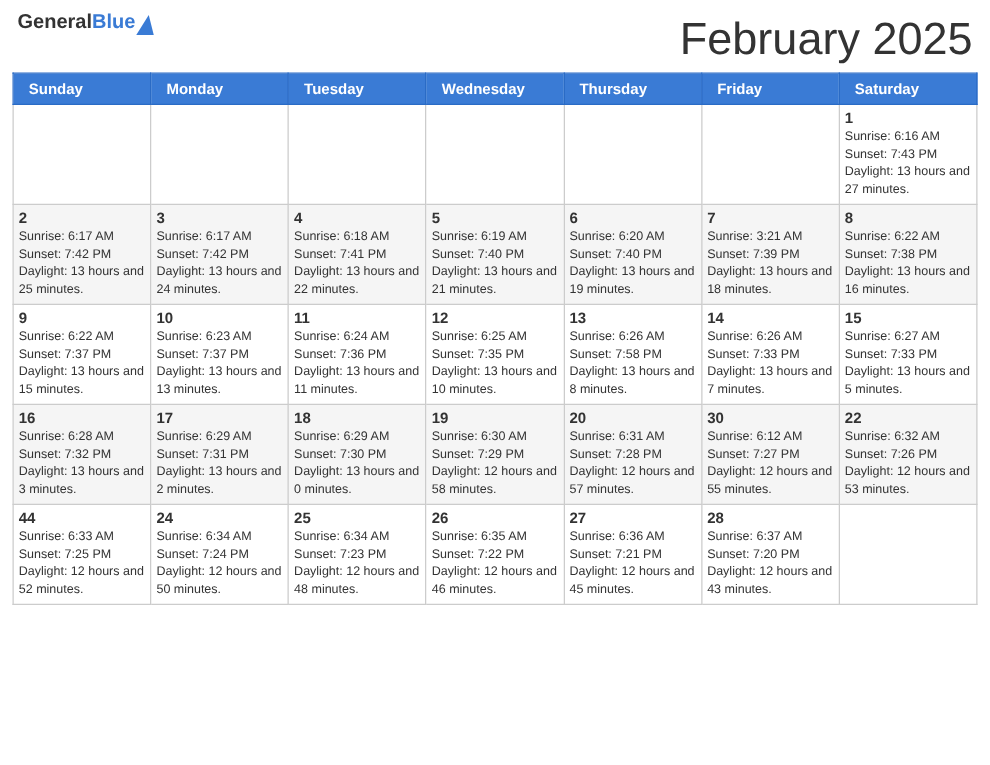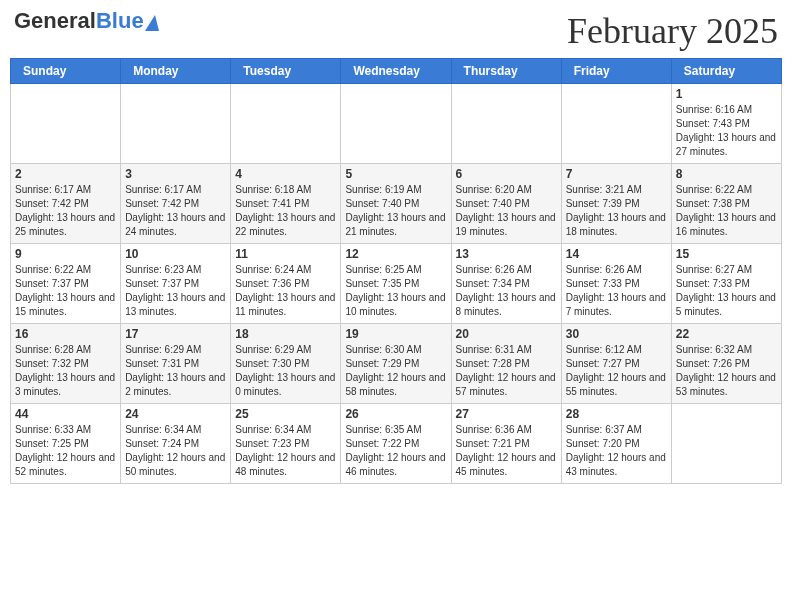--- a/index.html
+++ b/index.html
@@ -16,29 +16,28 @@
       justify-content: space-between;
       margin-bottom: 6px;
       padding: 0 4px;
     }
     .logo {
       display: flex;
       flex-direction: column;
       align-items: flex-start;
     }
     .logo-text {
-      font-size: 22px;
+      font-size: 16px;
       font-weight: bold;
       line-height: 1;
     }
     .logo-general { color: #333; }
     .logo-blue { color: #3a7bd5; }
     .title-block {
       text-align: left;
-      font-family: Liberation Serif, serif;
     }
     .month-title {
       font-size: 36px;
       color: #333;
       font-weight: normal;
     }
     .location {
       font-size: 14px;
       color: #555;
     }
@@ -200,21 +199,21 @@
         </td>
         <td>
           <span class="day-number">12</span>
           <div class="day-info">Sunrise: 6:25 AM
 Sunset: 7:35 PM
 Daylight: 13 hours and 10 minutes.</div>
         </td>
         <td>
           <span class="day-number">13</span>
           <div class="day-info">Sunrise: 6:26 AM
-Sunset: 7:34 PM
+Sunset: 7:58 PM
 Daylight: 13 hours and 8 minutes.</div>
         </td>
         <td>
           <span class="day-number">14</span>
           <div class="day-info">Sunrise: 6:26 AM
 Sunset: 7:33 PM
 Daylight: 13 hours and 7 minutes.</div>
         </td>
         <td>
           <span class="day-number">15</span>

